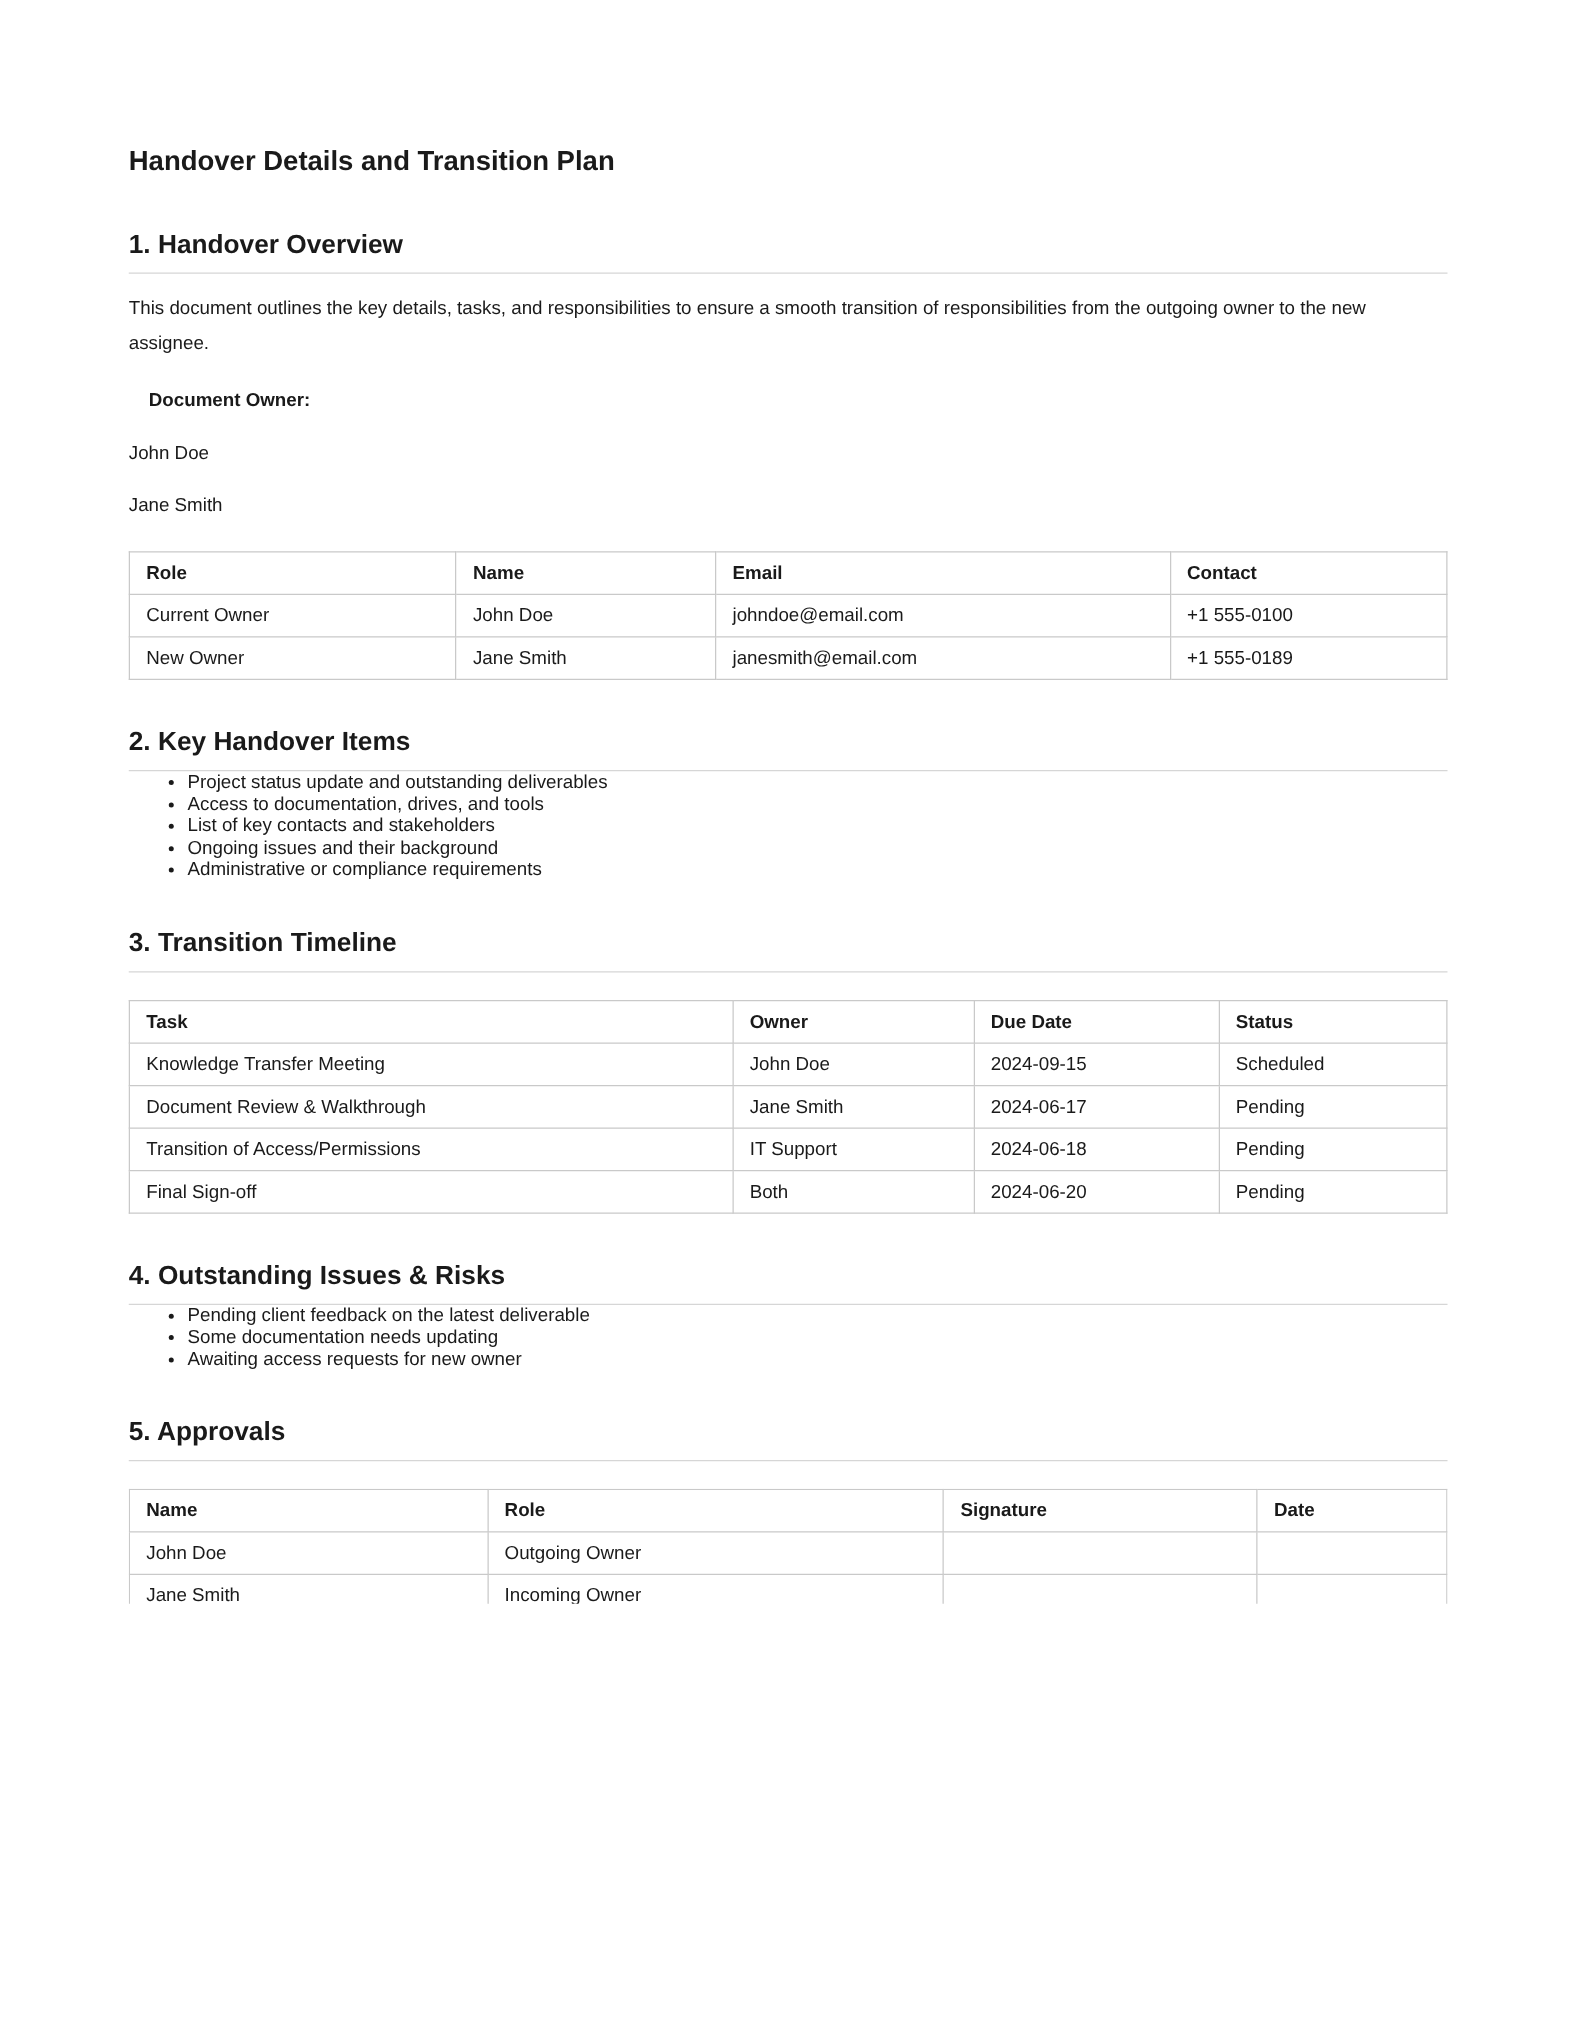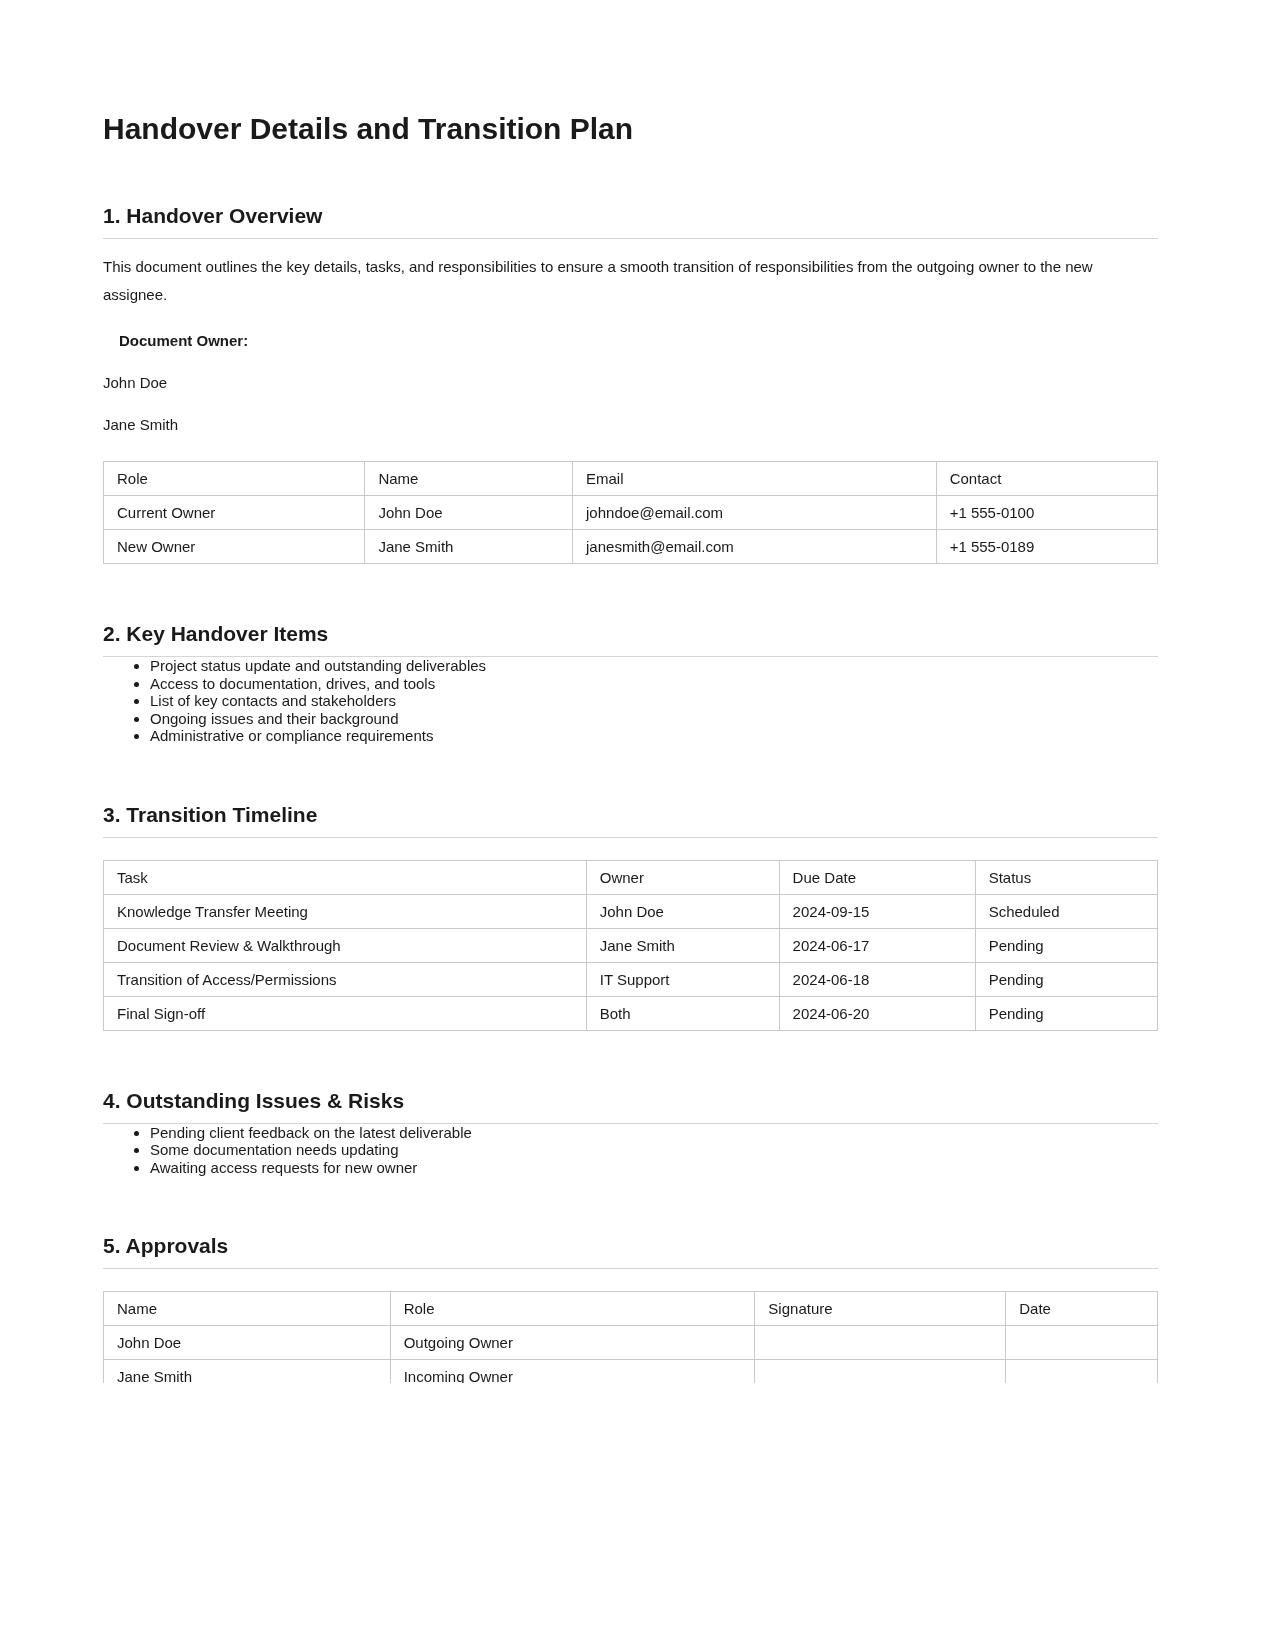--- a/index.html
+++ b/index.html
@@ -11,30 +11,30 @@
     color: #1a1a1a;
     font-family: "Liberation Sans", sans-serif;
   }
   .page {
     width: 1263px;
     height: 1630px;
     padding: 112px 105px 0 103px;
     overflow: hidden;
   }
   h1 {
-    font-size: 30px;
+    font-size: 22px;
     line-height: 34px;
     font-weight: 700;
     margin: 0 0 34px 0;
   }
   h2 {
     font-size: 21px;
     line-height: 24px;
     font-weight: 700;
-    margin: 58px 0 0 0;
+    margin: 38px 0 0 0;
     padding: 0 0 10px 0;
     border-bottom: 1px solid #d6d6d6;
   }
   p {
     font-size: 15px;
     line-height: 28px;
     margin: 14px 0;
   }
   p.label {
     font-weight: 700;
@@ -58,21 +58,21 @@
   th, td {
     border: 1px solid #c9c9c9;
     padding: 8px 13px;
     font-size: 15px;
     line-height: 17px;
     text-align: left;
     vertical-align: middle;
     overflow: hidden;
     white-space: nowrap;
   }
-  th { font-weight: 400; }
+  th { font-weight: 700; }
   .table-clip {
     height: 92px;
     overflow: hidden;
     margin-top: 22px;
   }
   .table-clip table { margin-top: 0; }
 </style>
 </head>
 <body>
 

